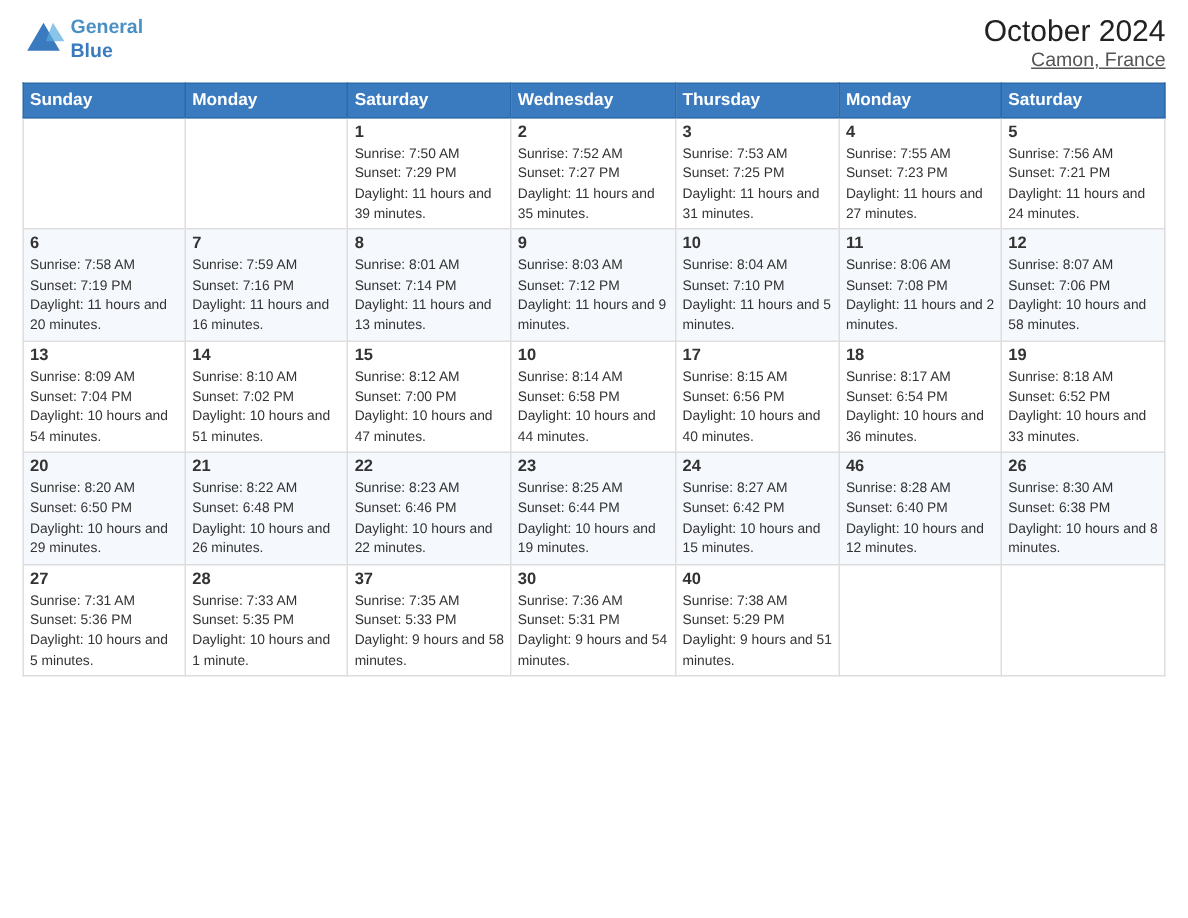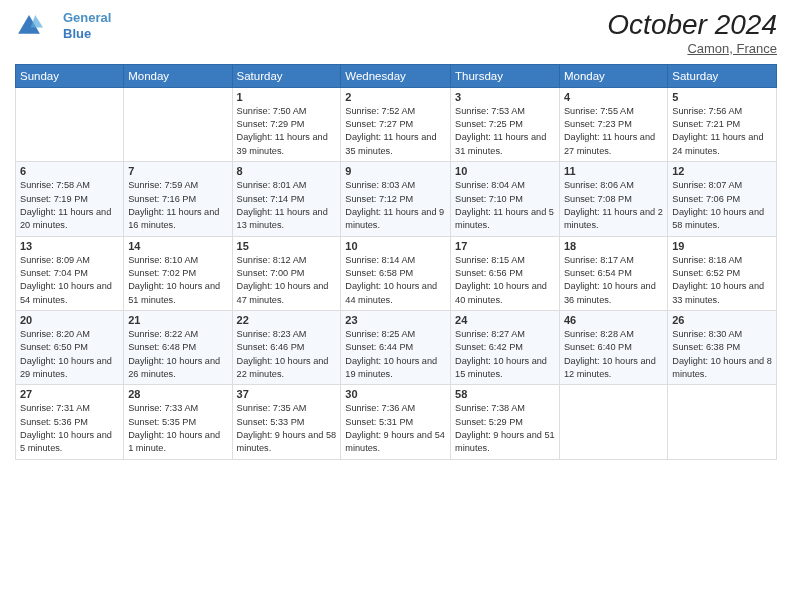--- a/index.html
+++ b/index.html
@@ -18,60 +18,59 @@
     }
     .header {
       display: flex;
       justify-content: space-between;
       align-items: flex-start;
       margin-bottom: 8px;
     }
     .logo {
       display: flex;
       align-items: center;
-      gap: 20px;
+      gap: 4px;
     }
     .logo-text {
       font-size: 13px;
       font-weight: bold;
       color: #1a1a1a;
       line-height: 1.2;
     }
     .logo-text span {
       color: #4a90c4;
     }
     .logo-icon {
       width: 28px;
       height: 28px;
     }
     .title-block {
       text-align: right;
     }
     .month-title {
-      font-size: 28px;
+      font-size: 20px;
       font-weight: 300;
       color: #222;
       line-height: 1.1;
-      font-style: italic;
     }
     .subtitle {
       font-size: 13px;
       color: #555;
       text-decoration: underline;
     }
     .calendar {
       width: 100%;
       border-collapse: collapse;
       border: 1px solid #ccc;
     }
     .calendar th {
       background-color: #3a7abf;
       color: #fff;
       font-size: 11.5px;
-      font-weight: normal;
+      font-weight: bold;
       padding: 5px 4px;
       text-align: left;
       border: 1px solid #2d69a8;
     }
     .calendar td {
       vertical-align: top;
       font-size: 9.5px;
       color: #333;
       padding: 3px 4px;
       border: 1px solid #ddd;
@@ -256,21 +255,21 @@
           </td>
           <td>
             <span class="day-num">37</span>
             <div class="day-info">Sunrise: 7:35 AM<br>Sunset: 5:33 PM<br>Daylight: 9 hours and 58 minutes.</div>
           </td>
           <td>
             <span class="day-num">30</span>
             <div class="day-info">Sunrise: 7:36 AM<br>Sunset: 5:31 PM<br>Daylight: 9 hours and 54 minutes.</div>
           </td>
           <td>
-            <span class="day-num">58</span>
+            <span class="day-num">40</span>
             <div class="day-info">Sunrise: 7:38 AM<br>Sunset: 5:29 PM<br>Daylight: 9 hours and 51 minutes.</div>
           </td>
           <td class="empty-cell"></td>
           <td class="empty-cell"></td>
         </tr>
       </tbody>
   </table>
 </div>
 
 </body></html>

